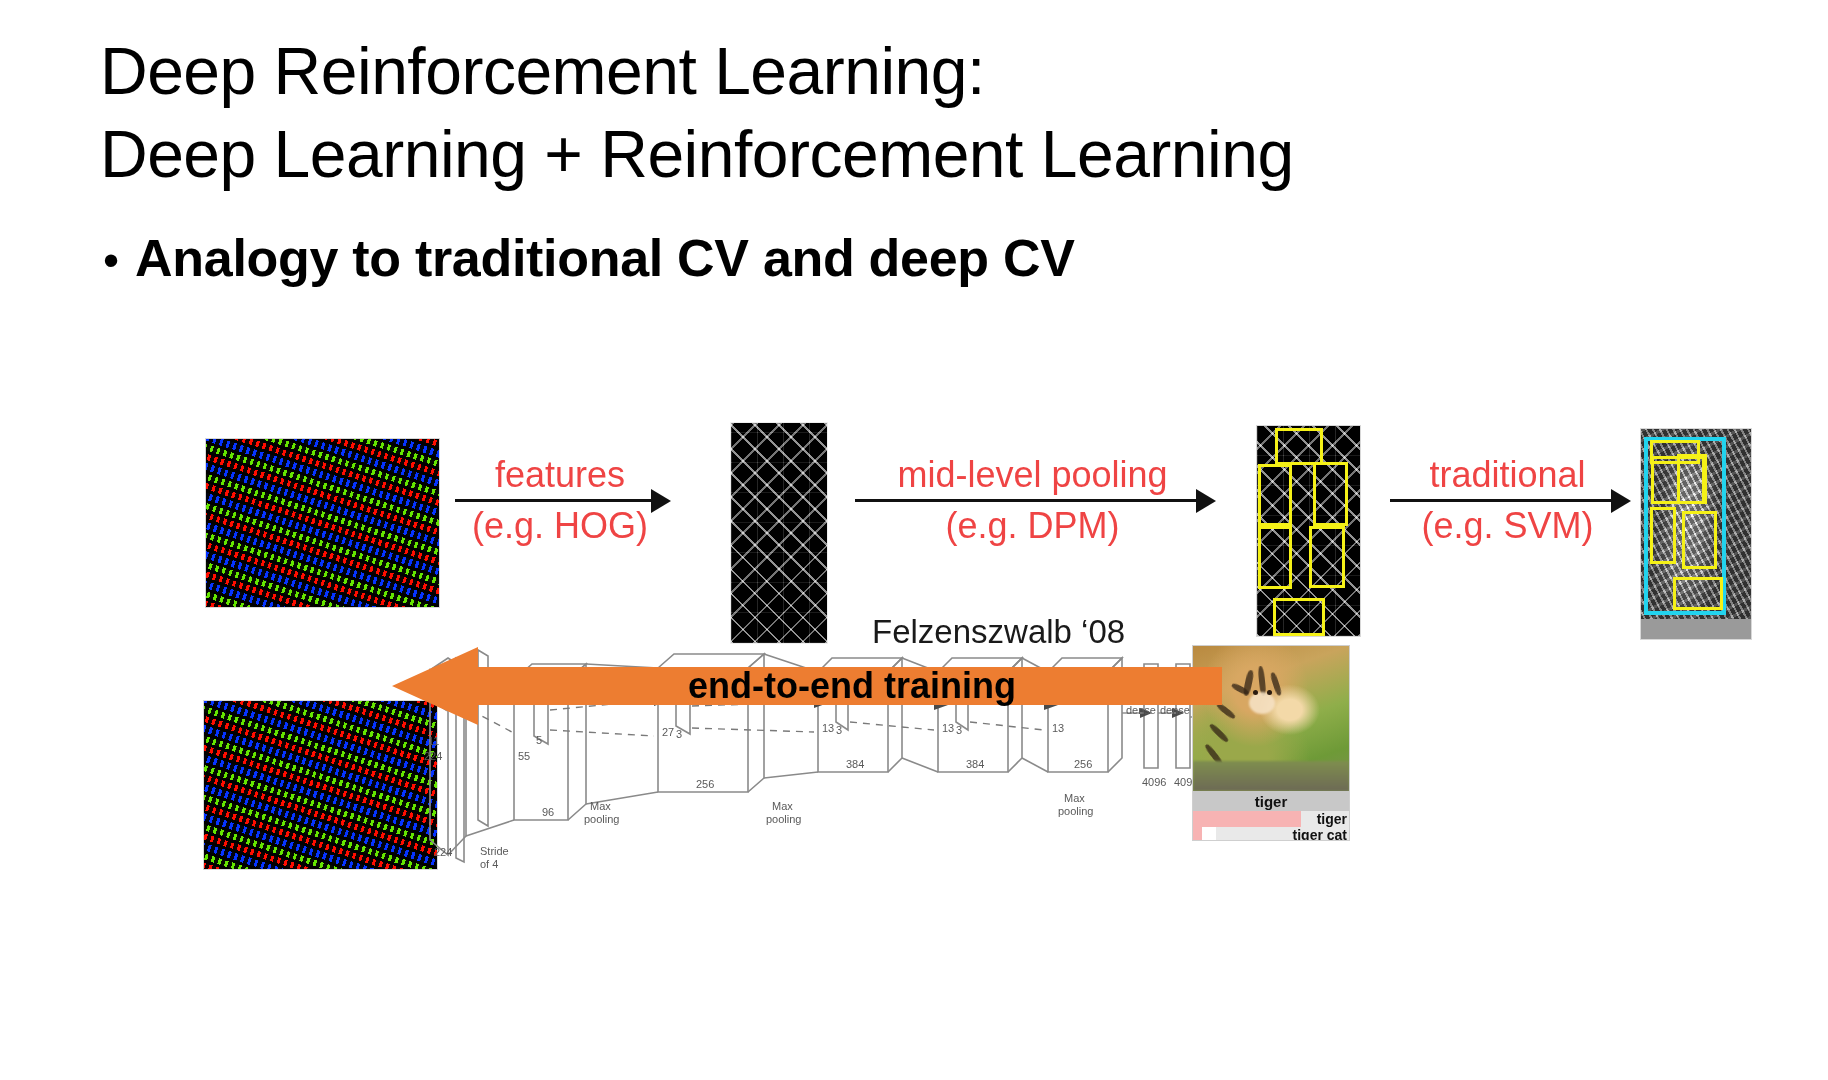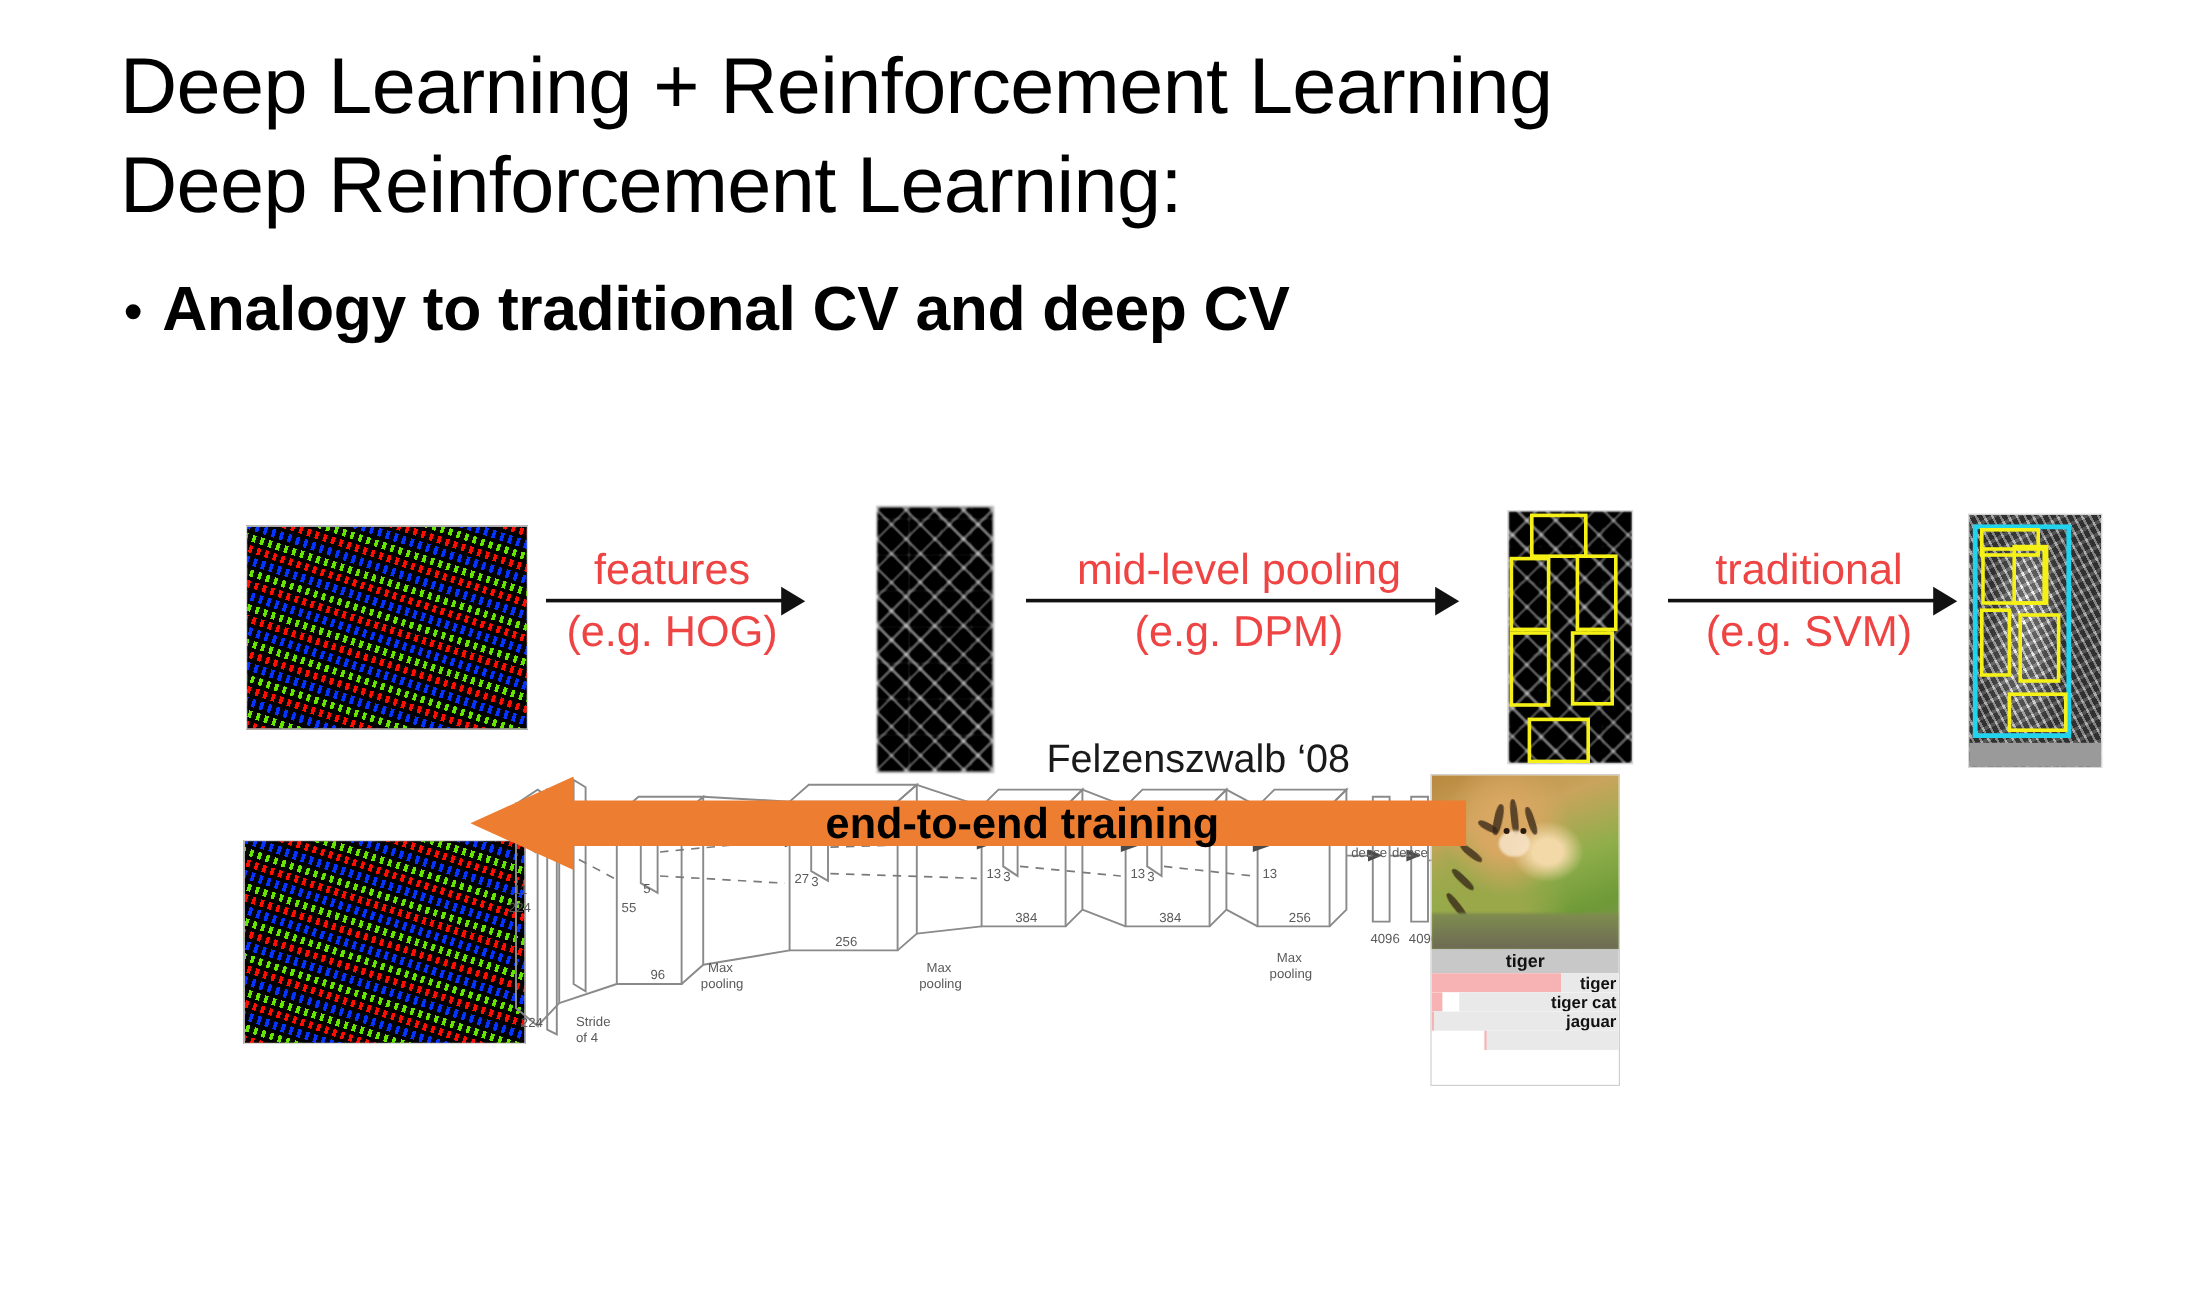--- a/index.html
+++ b/index.html
@@ -192,21 +192,21 @@
     font-family: "Liberation Sans", sans-serif;
     fill: #5a5a5a;
   }
 
   
   #tiger-panel {
     position: absolute;
     left: 1192px;
     top: 645px;
     width: 158px;
-    height: 260px;
+    height: 196px;
     overflow: hidden;
     border: 1px solid #cfcfcf;
     box-sizing: border-box;
     z-index: 30;
   }
   #tiger-photo {
     position: absolute;
     left: 0; top: 0;
     width: 100%; height: 145px;
     background:
@@ -263,22 +263,22 @@
 
   
   #rgb2 { }
 </style>
 </head>
 <body>
 
 <div id="slide">
 
   <div id="title-block">
+    <div class="title-line">Deep Reinforcement Learning:</div>
     <div class="title-line">Deep Learning + Reinforcement Learning</div>
-    <div class="title-line">Deep Reinforcement Learning:</div>
   </div>
 
   <div id="bullet-row">
     <span id="bullet-dot">•</span>
     <span id="bullet-text">Analogy to traditional CV and deep CV</span>
   </div>
 
   <div class="fig-img rgb-photo" style="left:205px; top:438px; width:235px; height:170px;"></div>
 
   <div class="arrow-label" style="left:455px; top:455px; width:210px;">

